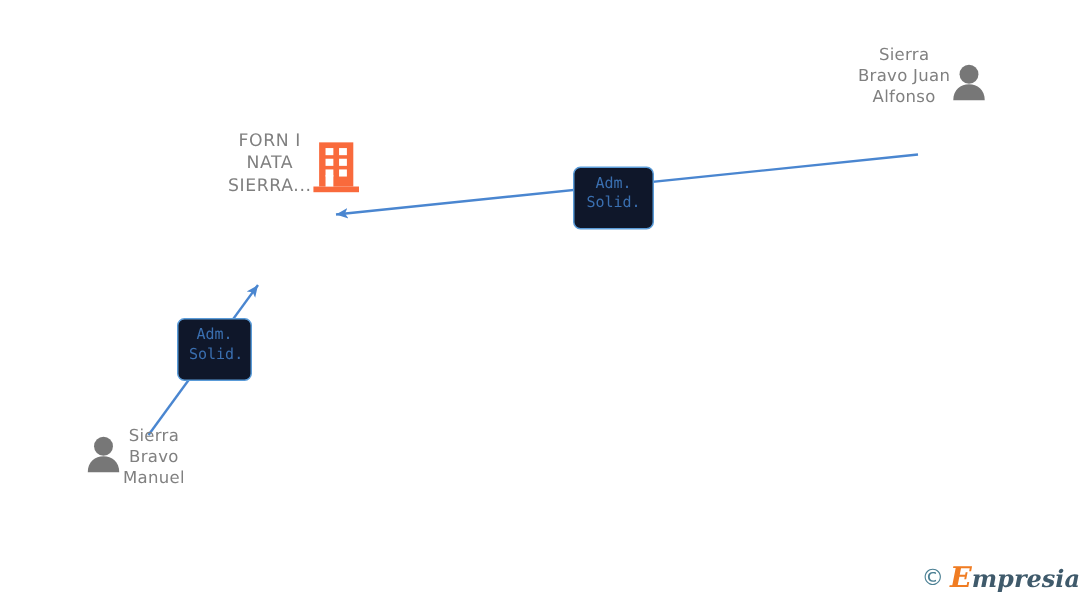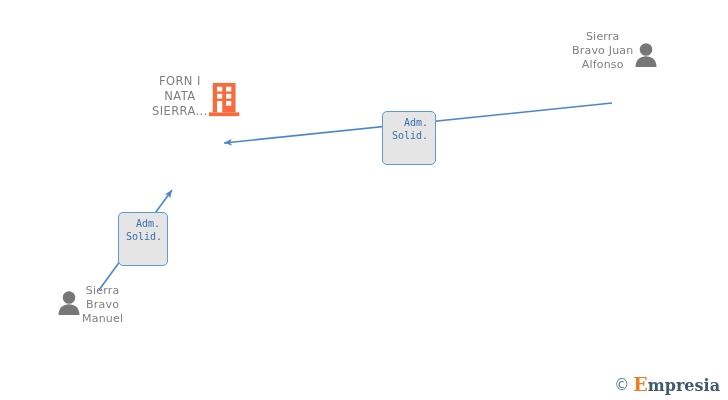--- a/index.html
+++ b/index.html
@@ -47,21 +47,21 @@
     font-size: 11.5px;
     line-height: 15px;
     letter-spacing: 0.4px;
   }
   .node-icon {
     display: block;
   }
 
   #node-company {
     left: 152px;
-    top: 74px;
+    top: 86px;
     width: 88px;
     justify-content: center;
   }
   #node-company .node-icon { margin-top: 6px; }
 
   #node-person-top {
     left: 572px;
     top: 30px;
     width: 116px;
   }
@@ -71,29 +71,29 @@
     left: 56px;
     top: 284px;
     width: 86px;
   }
   #node-person-bottom .node-icon { margin-bottom: 6px; }
 
   
   .edge-label {
     position: absolute;
     box-sizing: border-box;
-    background: #e5e5e5;
+    background: #0f172a;
     border: 1.5px solid #5a9bd8;
     border-radius: 5px;
     color: #3a6fb0;
     font-family: "DejaVu Sans Mono", "Liberation Mono", monospace;
     font-size: 10px;
     line-height: 13px;
-    padding: 4px 7px 22px 7px;
-    text-align: right;
+    padding: 4px 7px 10px 7px;
+    text-align: center;
     z-index: 4;
   }
   #edge-label-top {
     left: 382px;
     top: 111px;
     width: 54px;
   }
   #edge-label-bottom {
     left: 118px;
     top: 212px;
@@ -110,20 +110,21 @@
     gap: 4px;
     z-index: 5;
   }
   #watermark .wm-copy {
     color: #4a7f93;
     font-size: 15px;
     line-height: 15px;
   }
   #watermark .wm-brand {
     font-family: "DejaVu Serif", "Liberation Serif", serif;
+    font-style: italic;
     font-size: 16px;
     line-height: 16px;
     color: #3f5a6b;
     font-weight: bold;
   }
   #watermark .wm-brand .wm-e {
     color: #f07c22;
     font-size: 19px;
   }
 </style>

